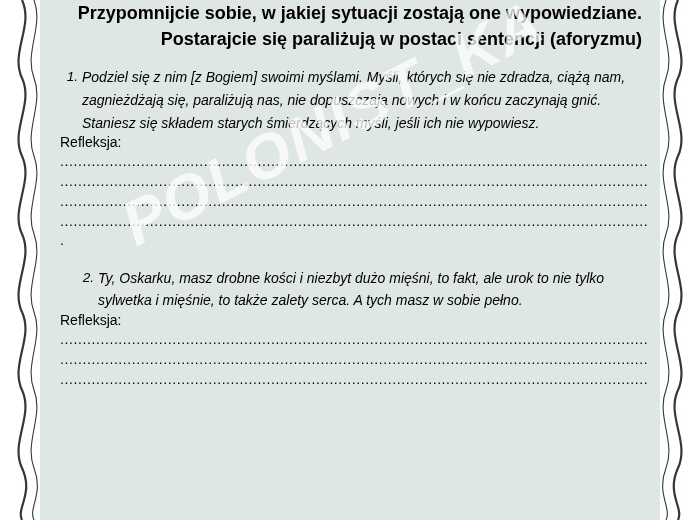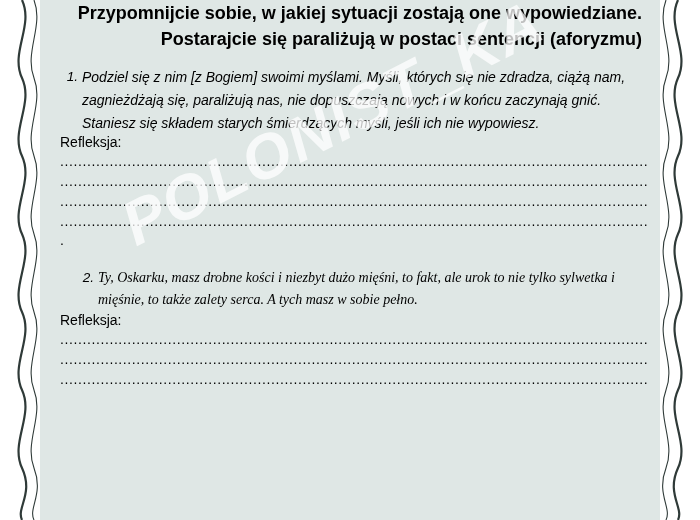--- a/index.html
+++ b/index.html
@@ -77,21 +77,21 @@
   }
   .item-text {
     font-style: italic;
     font-size: 14px;
     line-height: 1.62;
     color: #000;
     flex: 1;
   }
   .item-2 { margin-top: 18px; }
   .item-2 .item-num { width: 42px; }
-  .item-2 .item-text { padding-right: 18px; font-family: Liberation Serif, serif; }
+  .item-2 .item-text { padding-right: 18px; }
 
   .refl-block { }
   .refl-label {
     font-size: 14px;
     color: #000;
     margin-left: 8px;
     margin-bottom: 2px;
   }
   .dots {
     font-size: 14px;

